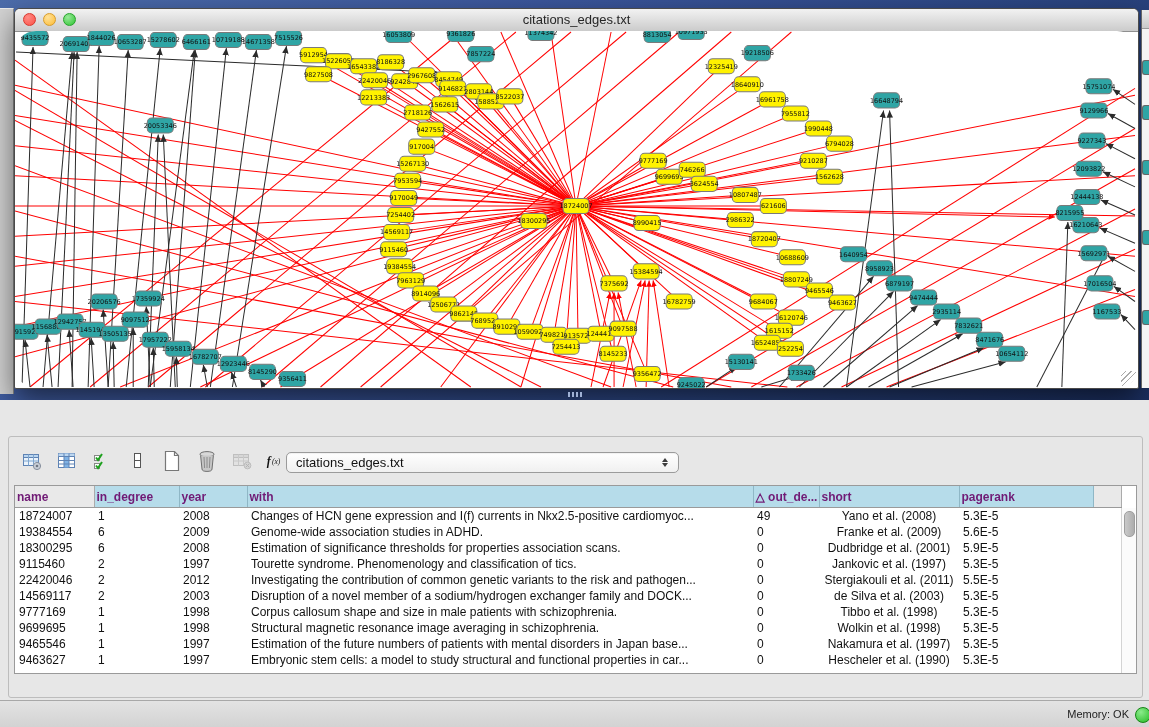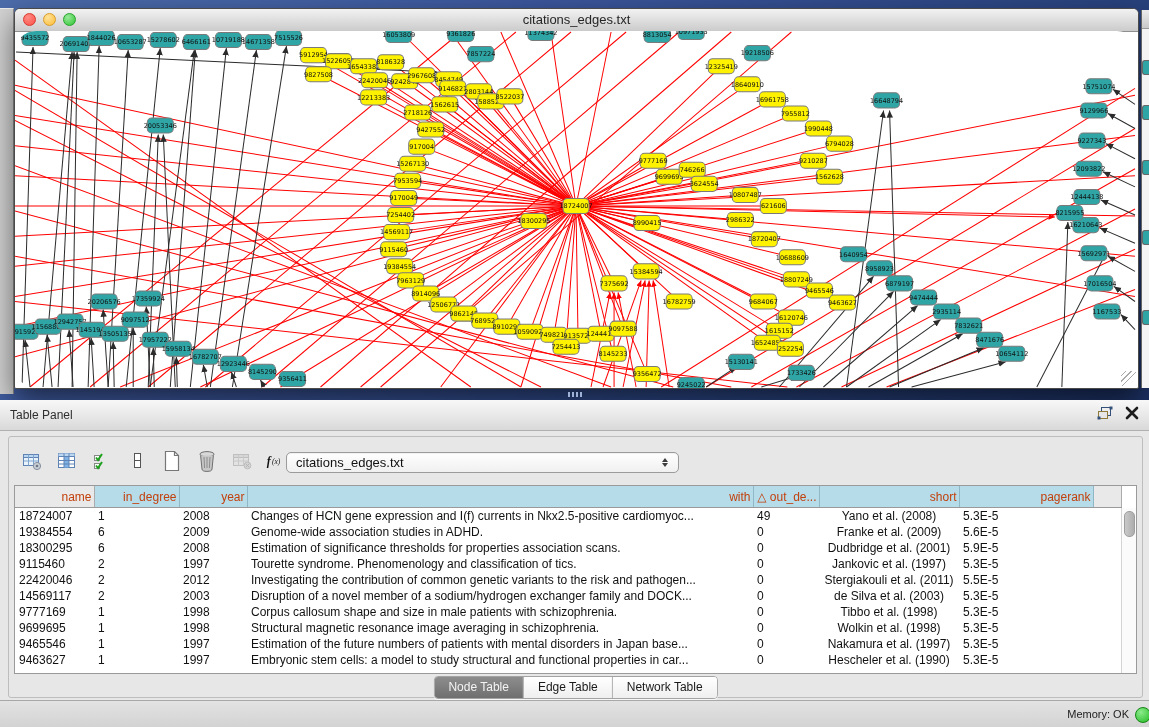--- a/index.html
+++ b/index.html
@@ -39,21 +39,21 @@
   .tbicon{width:22px;height:22px;display:flex;align-items:center;justify-content:center;}
   .combo{position:absolute;left:277px;top:11px;width:393px;height:21px;border:1px solid #9B9B9B;border-radius:5px;
     background:linear-gradient(#FFFFFF,#F0F0F0);box-sizing:border-box;display:flex;align-items:center;box-shadow:inset 0 1px 1px rgba(0,0,0,.06);}
   .combo .cv{flex:1;font-size:13px;color:#111;padding-left:9px;}
   .combo .arrows{width:18px;display:flex;flex-direction:column;align-items:center;gap:1px;padding-right:4px;}
   .combo .up{width:0;height:0;border-left:3.5px solid transparent;border-right:3.5px solid transparent;border-bottom:4.5px solid #3c3c3c;}
   .combo .dn{width:0;height:0;border-left:3.5px solid transparent;border-right:3.5px solid transparent;border-top:4.5px solid #3c3c3c;}
   .tblwrap{position:absolute;left:5px;top:48px;width:1121px;height:187px;background:#fff;border:1px solid #9A9A9A;overflow:hidden;}
   table.grid{border-collapse:collapse;table-layout:fixed;width:1106px;font-size:12px;}
   table.grid th{height:21px;background:#B6DCEA;border-right:1px solid #8FB7C6;border-bottom:1px solid #9A9A9A;
-    font-weight:normal;color:#c2410c;text-align:right;padding:0 2px;overflow:hidden;white-space:nowrap;}
+    font-weight:bold;color:#701a75;text-align:left;padding:0 2px;overflow:hidden;white-space:nowrap;}
   table.grid th.first{background:#E9E9E9;border-right:1px solid #ABABAB;}
   table.grid td{height:16px;padding:0 4px;color:#111;white-space:nowrap;overflow:hidden;}
   td.c-short{text-align:center;padding-left:26px;}
   .vscroll{position:absolute;right:0;top:22px;bottom:0;width:14px;background:#FBFBFB;border-left:1px solid #D4D4D4;}
   .vthumb{position:absolute;left:2px;top:3px;width:9px;height:24px;border-radius:5px;background:linear-gradient(90deg,#C9C9C9,#ADADAD);border:1px solid #9E9E9E;}
   .tabs{position:absolute;left:50%;transform:translateX(-50%);top:239px;display:flex;height:21px;
     border:1px solid #A3A3A3;border-radius:4px;overflow:hidden;background:#fff;box-shadow:0 1px 0 rgba(255,255,255,.7);}
   .tab{font-size:12px;line-height:21px;padding:0 14px;color:#1a1a1a;background:linear-gradient(#FFFFFF,#EFEFEF);border-right:1px solid #A8A8A8;cursor:default;}
   .tab:last-child{border-right:none;}
   .tab.active{background:linear-gradient(#8D8D8D,#6F6F6F);color:#F4F4F4;}
@@ -771,38 +771,20 @@
         <div class="stub" style="top: 95px;"></div>
         <div class="stub" style="top: 150px;"></div>
         <div class="stub" style="top: 220px;"></div>
         <div class="stub" style="top: 300px;"></div>
       </div>
   </div>
   <div class="divgrab"></div>
 </div>
 
 <div class="tp">
-  <div class="tp-titlebar">
-    <div class="tp-title">Table Panel</div>
-    <div class="tp-icons">
-      <span>
-        <svg width="16" height="14" viewBox="0 0 16 14">
-          <rect x="4.5" y="1.5" width="9" height="8" fill="none" stroke="#33507A" stroke-width="1"></rect>
-          <rect x="1.5" y="5.5" width="9" height="7" fill="#E7E7E7" stroke="#8E7B3A" stroke-width="1"></rect>
-          <rect x="0.5" y="10.5" width="3" height="3" fill="#33507A"></rect>
-          <rect x="12.5" y="0.5" width="3" height="3" fill="#33507A"></rect>
-        </svg>
-      </span>
-      <span>
-        <svg width="14" height="14" viewBox="0 0 14 14">
-          <path d="M2,2 L12,12 M12,2 L2,12" stroke="#1c1c1c" stroke-width="2.6" stroke-linecap="round"></path>
-        </svg>
-      </span>
-    </div>
-  </div>
 
   <div class="tp-panel">
     <div class="toolbar">
       <span class="tbicon">
         <svg width="21" height="20" viewBox="0 0 21 20">
           <rect x="1.5" y="3.5" width="15" height="11" fill="#EAF3FC" stroke="#5E83B4"></rect>
           <rect x="1.5" y="3.5" width="15" height="3" fill="#BBD6F0" stroke="#5E83B4"></rect>
           <path d="M6.5,3.5 v11 M11.5,3.5 v11 M1.5,10 h15" stroke="#7FA6CF" fill="none"></path>
           <circle cx="15" cy="15" r="3.6" fill="#C9CFD8" stroke="#858E9C"></circle>
           <circle cx="15" cy="15" r="1.3" fill="#6E7682"></circle>
@@ -992,25 +974,20 @@
               <td>5.3E-5</td>
               <td></td>
             </tr>
           </tbody>
       </table>
       <div class="vscroll">
           <div class="vthumb"></div>
         </div>
     </div>
 
-    <div class="tabs" id="tabbar">
-        <div class="tab active">Node Table</div>
-        <div class="tab">Edge Table</div>
-        <div class="tab">Network Table</div>
-      </div>
   </div>
 </div>
 
 <div class="statusbar">
   <span class="mem">Memory: OK</span>
   <span class="memdot"></span>
   <span class="rgrip"></span>
 </div>
 
 </body></html>

